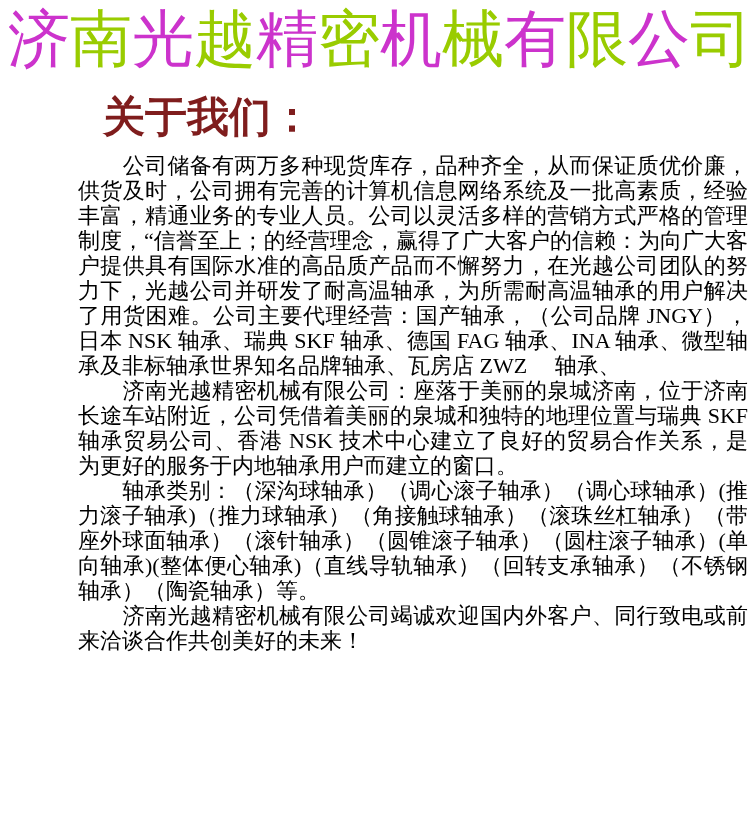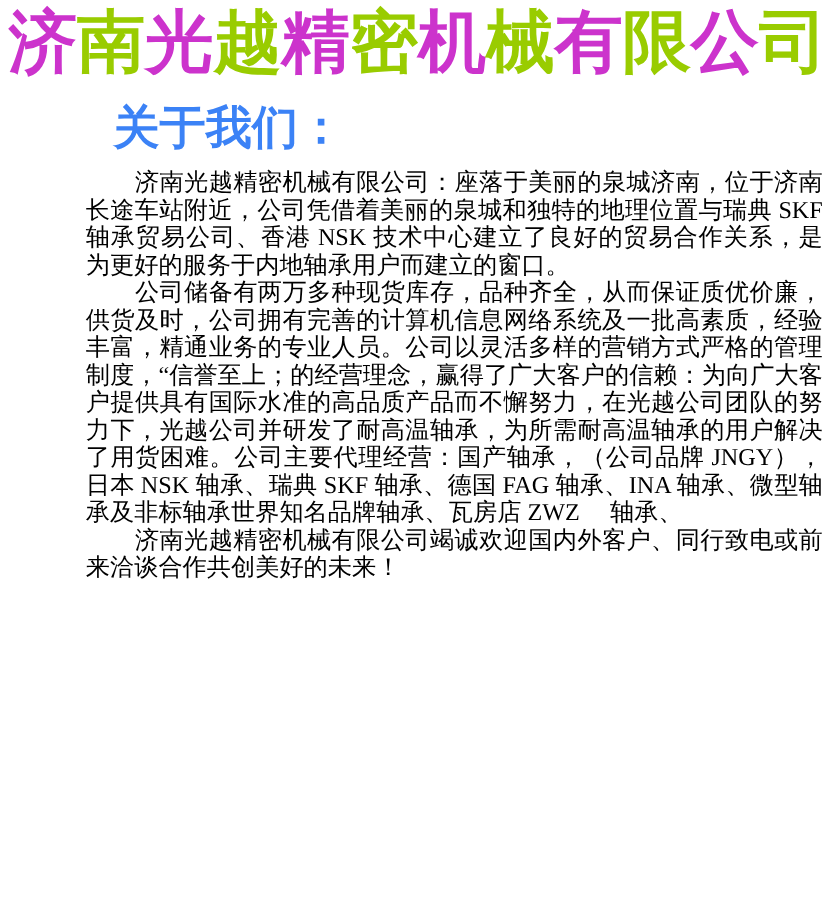--- a/index.html
+++ b/index.html
@@ -17,21 +17,21 @@
   .page {
     position: relative;
     width: 756px;
     height: 818px;
     background: #ffffff;
   }
   .company-title {
     margin: 2px 0 15px 8px;
     font-size: 62px;
     line-height: 74px;
-    font-weight: bold;
+    font-weight: normal;
     white-space: nowrap;
     letter-spacing: 0;
   }
   .section-heading {
     margin: 10px 0 0 103px;
     font-size: 42px;
     line-height: 52px;
     font-weight: bold;
   }
   .body-text {
@@ -45,19 +45,20 @@
   .body-text p {
     margin: 0;
     padding: 0;
   }
 </style>
 </head>
 <body>
 
 <div class="page">
   <h1 class="company-title" id="company-title"><span style="color: rgb(204, 51, 204);">济</span><span style="color: rgb(153, 204, 0);">南</span><span style="color: rgb(204, 51, 204);">光</span><span style="color: rgb(153, 204, 0);">越</span><span style="color: rgb(204, 51, 204);">精</span><span style="color: rgb(153, 204, 0);">密</span><span style="color: rgb(204, 51, 204);">机</span><span style="color: rgb(153, 204, 0);">械</span><span style="color: rgb(204, 51, 204);">有</span><span style="color: rgb(153, 204, 0);">限</span><span style="color: rgb(204, 51, 204);">公</span><span style="color: rgb(153, 204, 0);">司</span></h1>
-  <h2 class="section-heading" style="color: #3b82f6;">关于我们：</h2>
+  <h2 class="section-heading" style="color: #7f1d1d;">关于我们：</h2>
   <div class="body-text" id="about-content">
+      <p>　　公司储备有两万多种现货库存，品种齐全，从而保证质优价廉，供货及时，公司拥有完善的计算机信息网络系统及一批高素质，经验丰富，精通业务的专业人员。公司以灵活多样的营销方式严格的管理制度，“信誉至上；的经营理念，赢得了广大客户的信赖：为向广大客户提供具有国际水准的高品质产品而不懈努力，在光越公司团队的努力下，光越公司并研发了耐高温轴承，为所需耐高温轴承的用户解决了用货困难。公司主要代理经营：国产轴承，（公司品牌 JNGY），日本 NSK 轴承、瑞典 SKF 轴承、德国 FAG 轴承、INA 轴承、微型轴承及非标轴承世界知名品牌轴承、瓦房店 ZWZ　 轴承、</p>
       <p>　　济南光越精密机械有限公司：座落于美丽的泉城济南，位于济南长途车站附近，公司凭借着美丽的泉城和独特的地理位置与瑞典 SKF 轴承贸易公司、香港 NSK 技术中心建立了良好的贸易合作关系，是为更好的服务于内地轴承用户而建立的窗口。</p>
-      <p>　　公司储备有两万多种现货库存，品种齐全，从而保证质优价廉，供货及时，公司拥有完善的计算机信息网络系统及一批高素质，经验丰富，精通业务的专业人员。公司以灵活多样的营销方式严格的管理制度，“信誉至上；的经营理念，赢得了广大客户的信赖：为向广大客户提供具有国际水准的高品质产品而不懈努力，在光越公司团队的努力下，光越公司并研发了耐高温轴承，为所需耐高温轴承的用户解决了用货困难。公司主要代理经营：国产轴承，（公司品牌 JNGY），日本 NSK 轴承、瑞典 SKF 轴承、德国 FAG 轴承、INA 轴承、微型轴承及非标轴承世界知名品牌轴承、瓦房店 ZWZ　 轴承、</p>
+      <p>　　轴承类别：（深沟球轴承）（调心滚子轴承）（调心球轴承）(推力滚子轴承)（推力球轴承）（角接触球轴承）（滚珠丝杠轴承）（带座外球面轴承）（滚针轴承）（圆锥滚子轴承）（圆柱滚子轴承）(单向轴承)(整体便心轴承)（直线导轨轴承）（回转支承轴承）（不锈钢轴承）（陶瓷轴承）等。</p>
       <p>　　济南光越精密机械有限公司竭诚欢迎国内外客户、同行致电或前来洽谈合作共创美好的未来！</p>
     </div>
 </div>
 
 </body></html>

